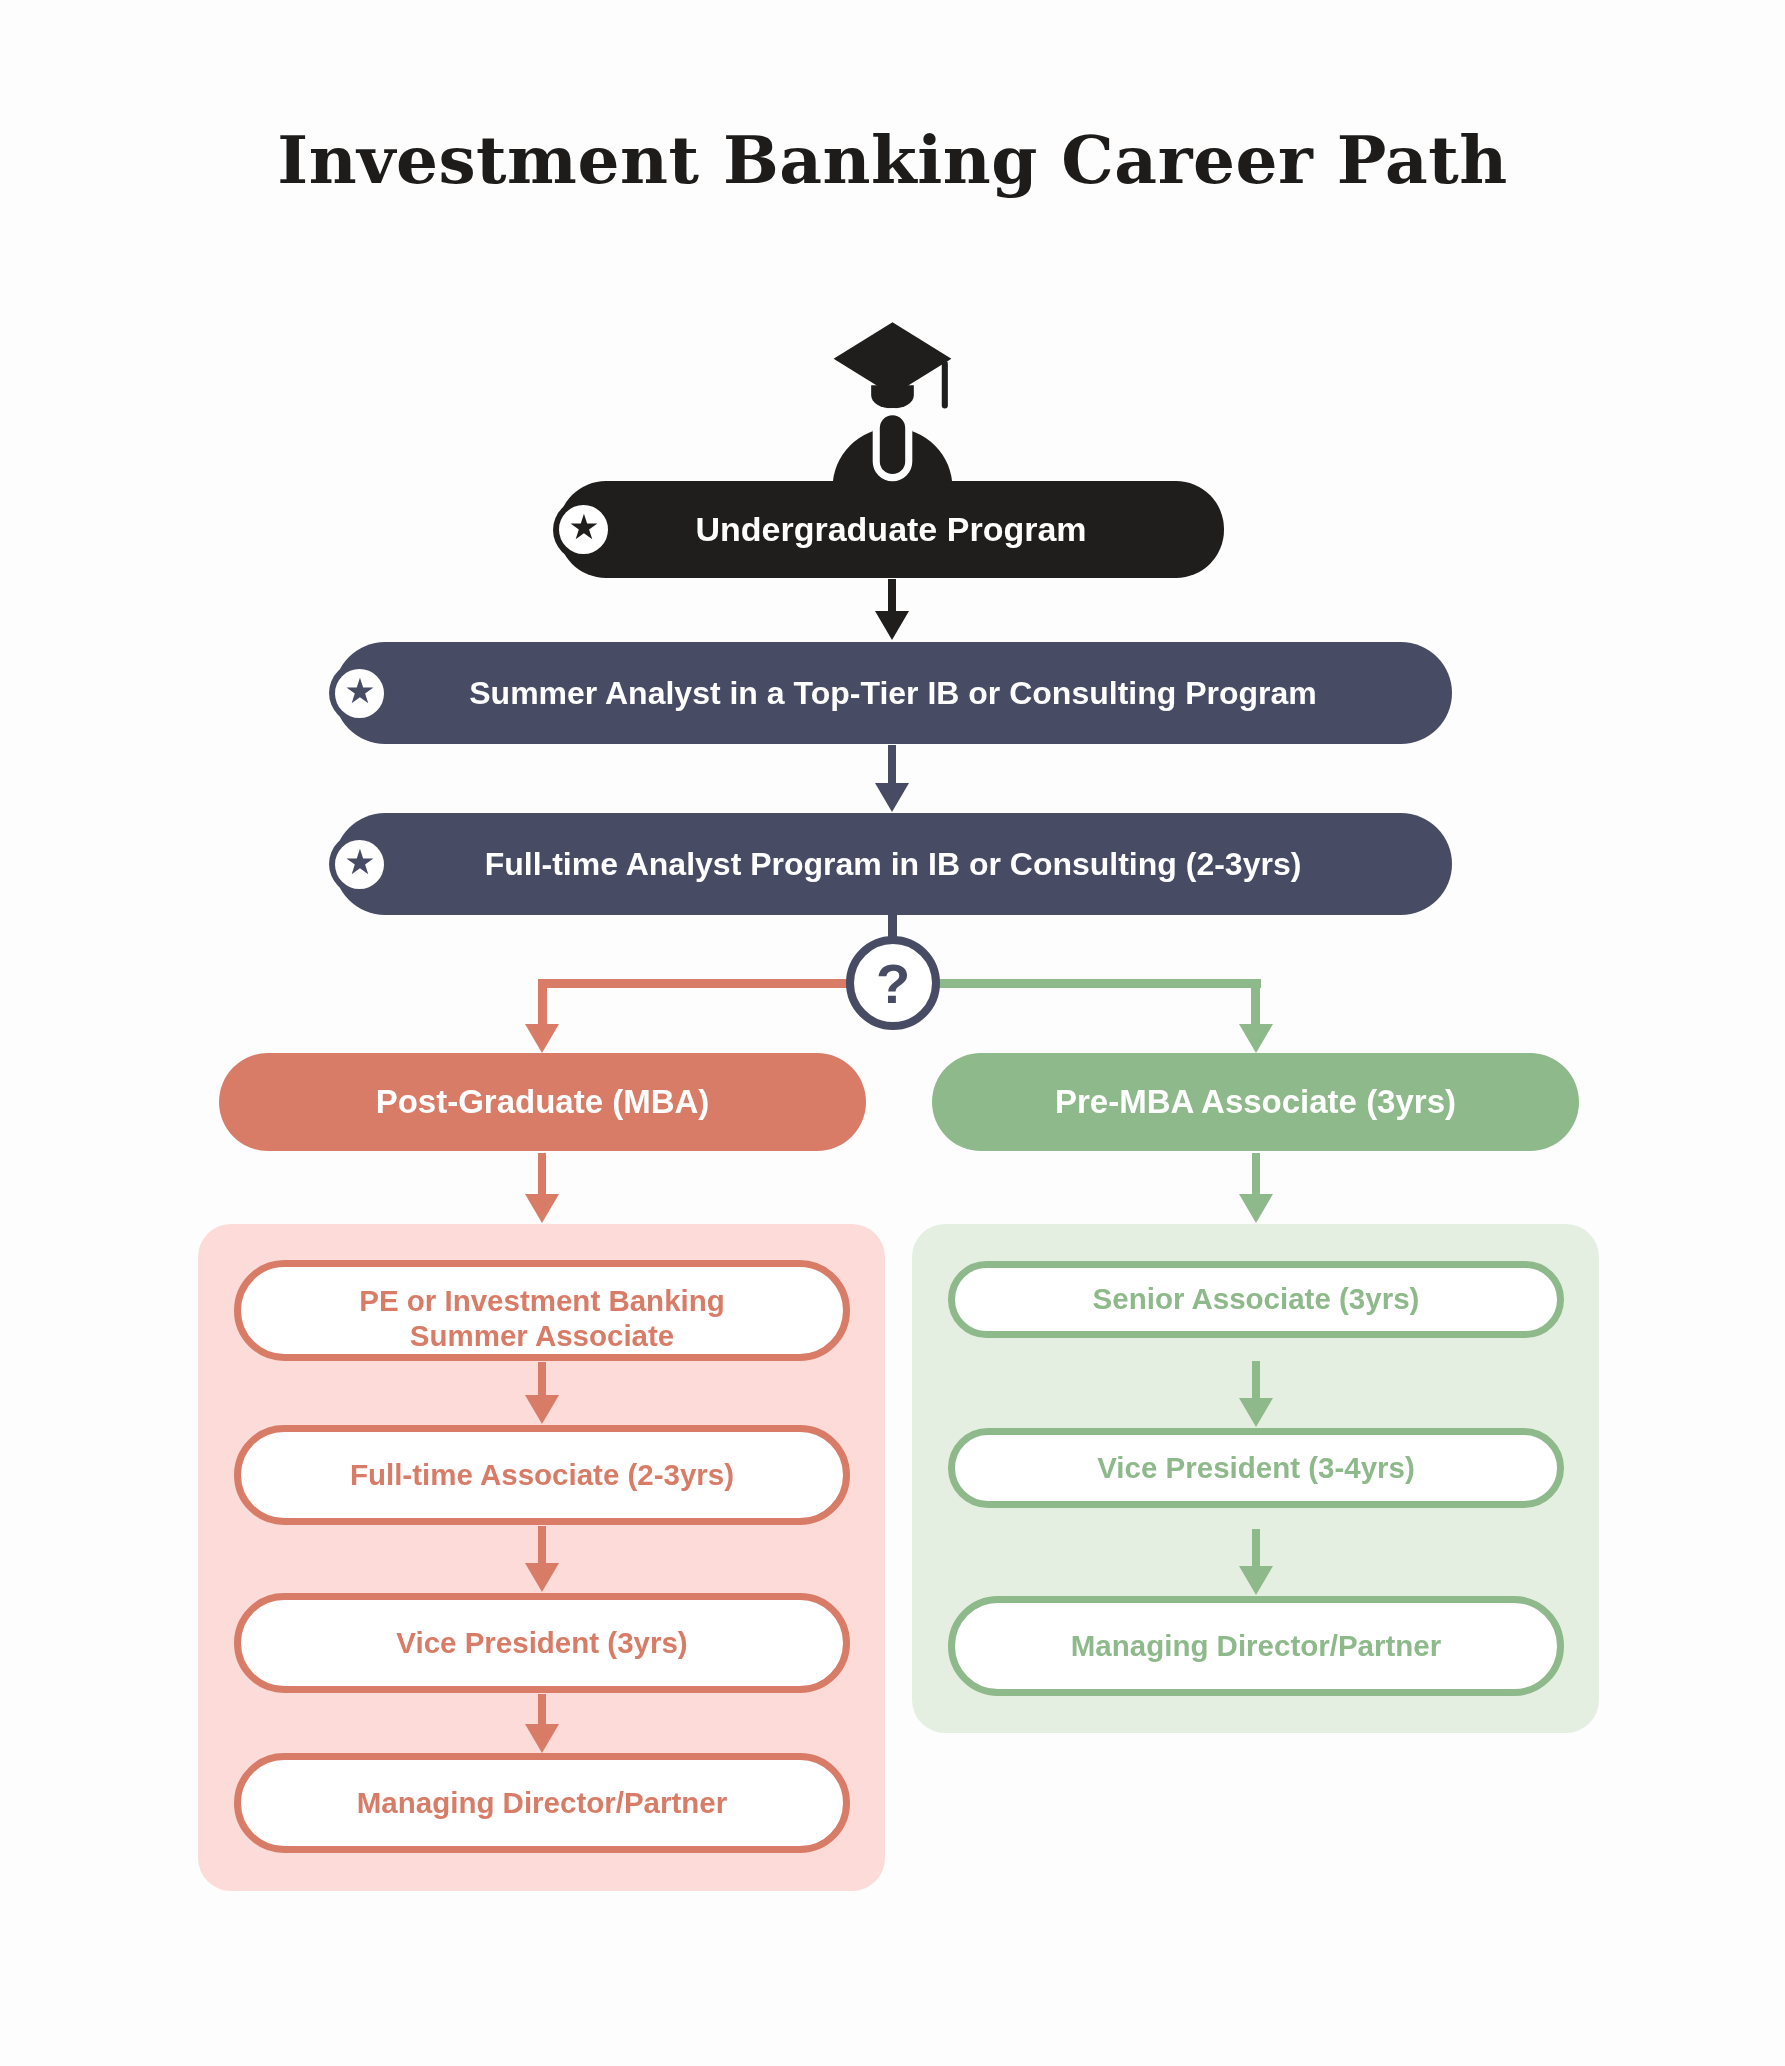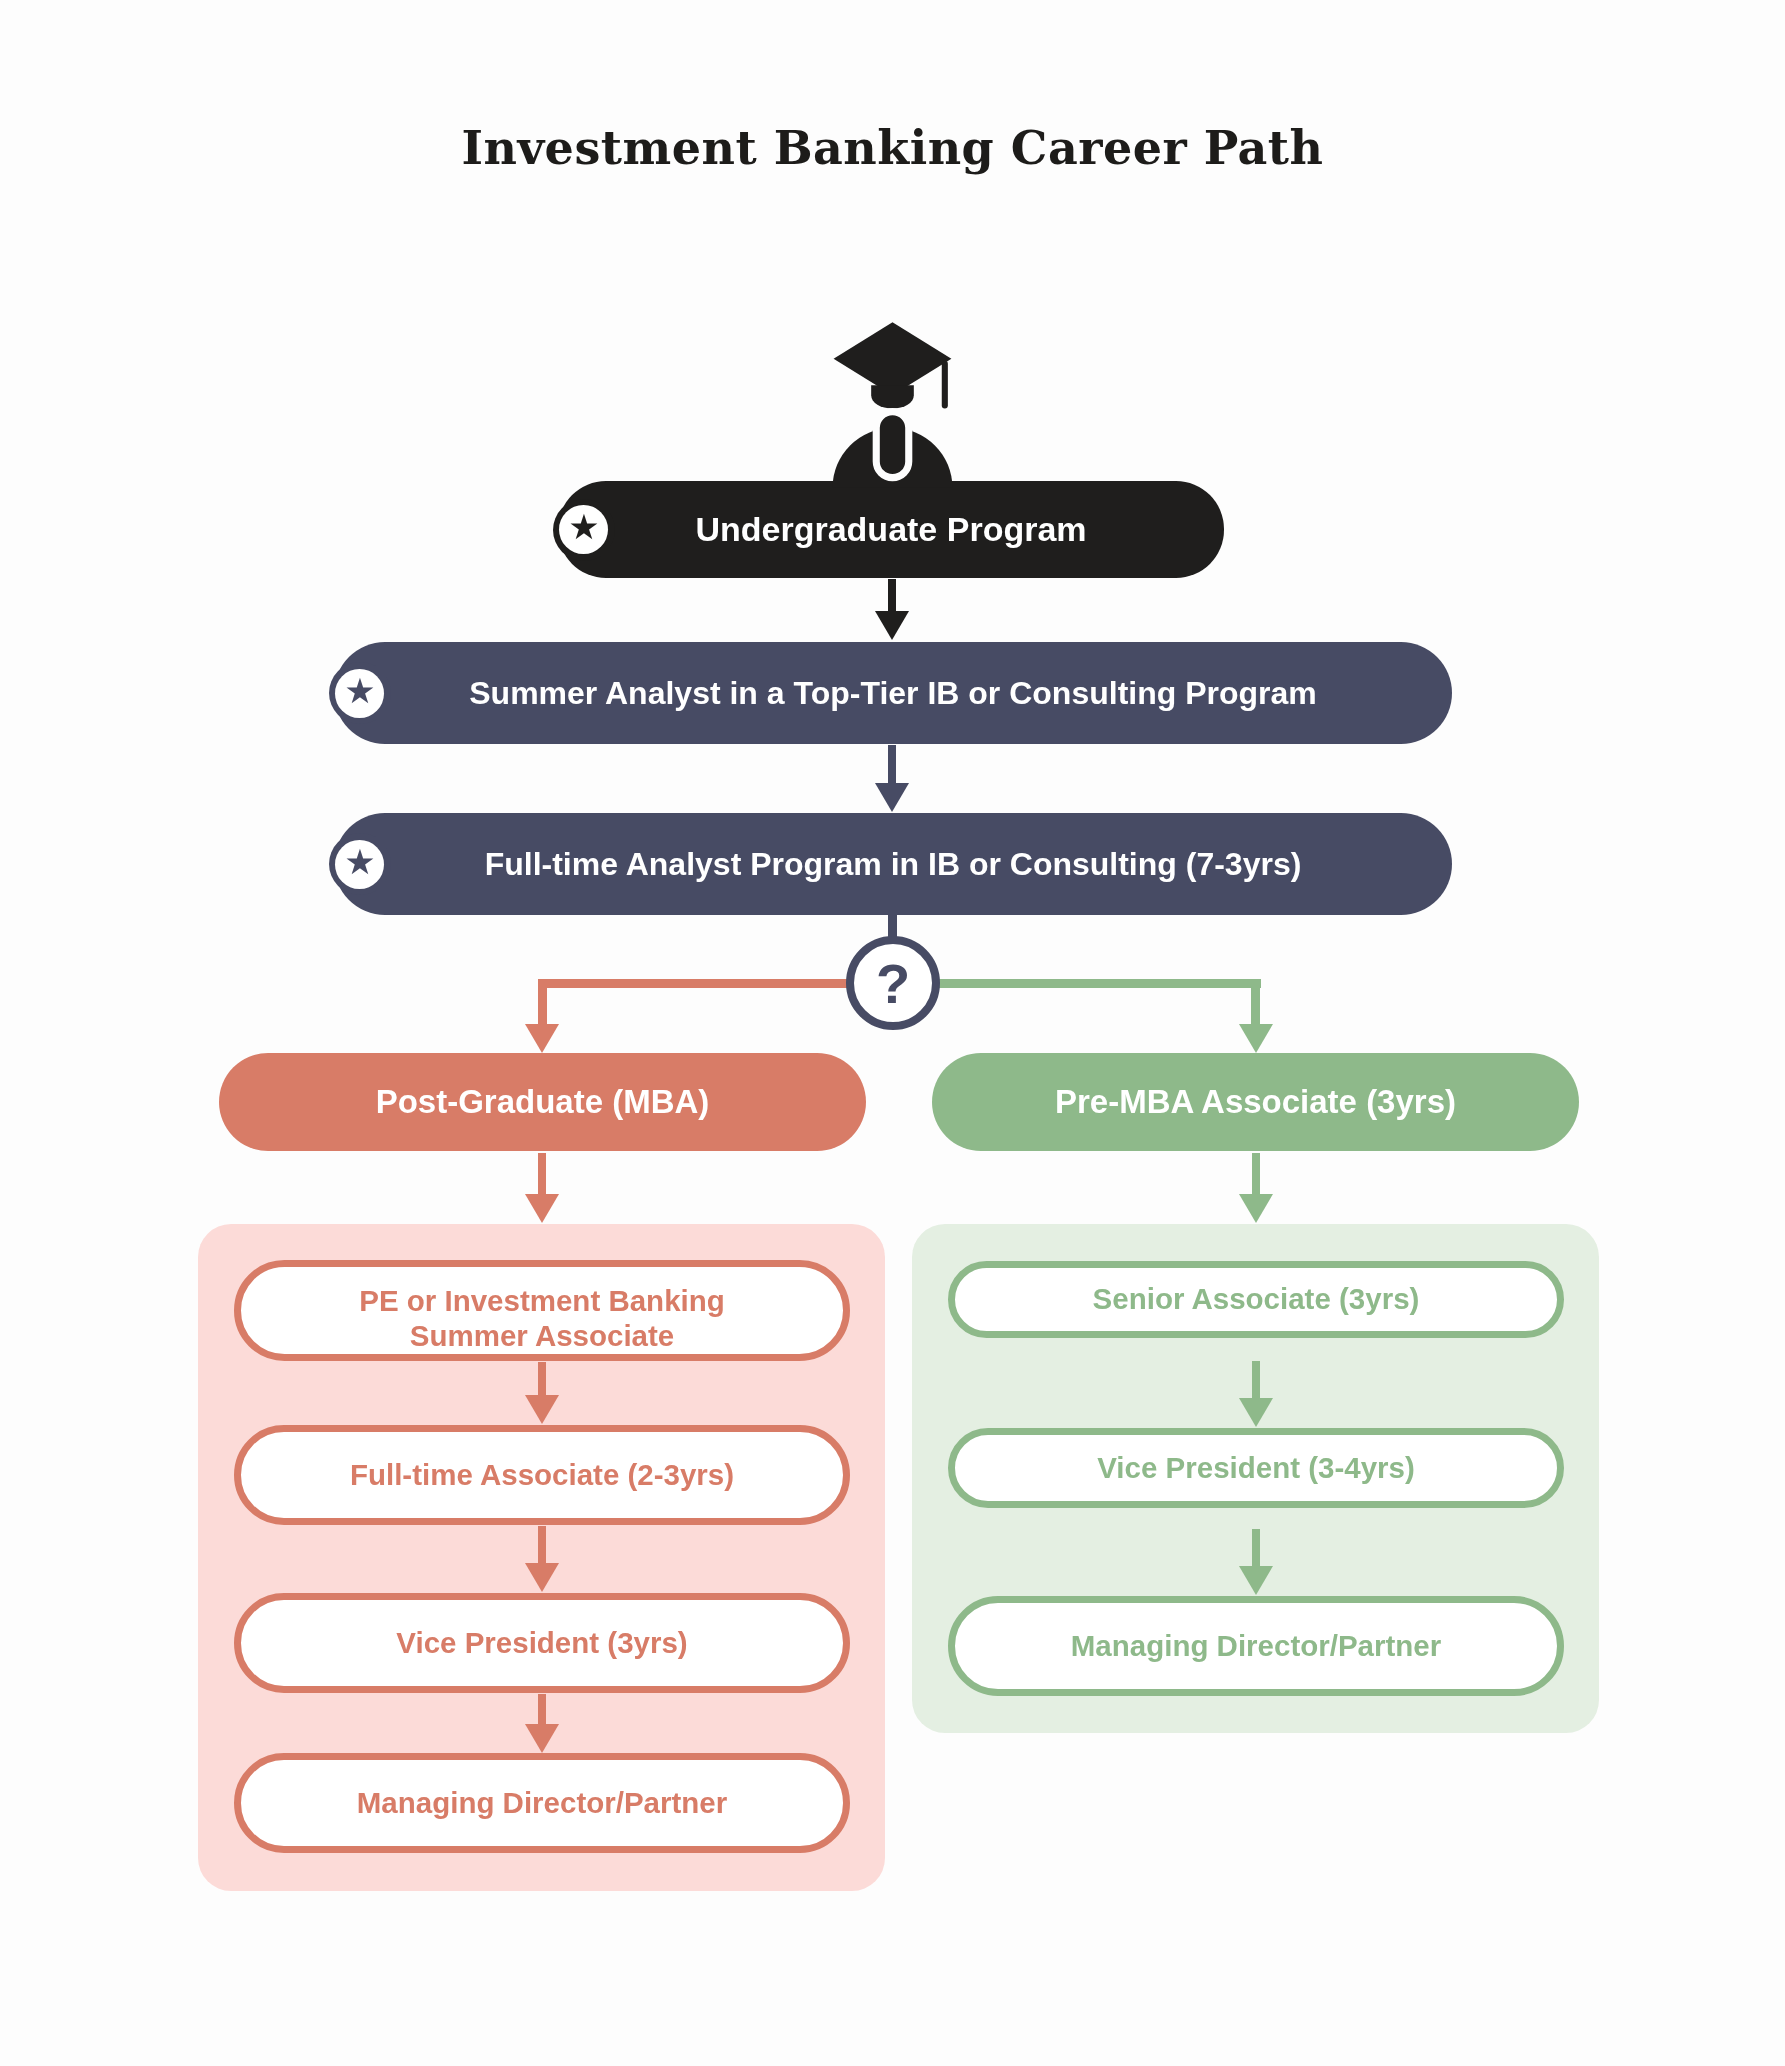--- a/index.html
+++ b/index.html
@@ -4,21 +4,21 @@
 <style>
   html,body{margin:0;padding:0;background:#fff;}
   #canvas{
     position:relative;width:1785px;height:2066px;background:#fdfdfd;overflow:hidden;
     font-family:"Liberation Sans",sans-serif;
   }
   
   .title{
     position:absolute;left:0;top:121px;width:1785px;text-align:center;
     font-family:"DejaVu Serif","Liberation Serif",serif;font-weight:700;
-    font-size:46px;color:#1d1c1a;letter-spacing:0.5px;
+    font-size:66px;color:#1d1c1a;letter-spacing:0.5px;
   }
   
   .pill{
     position:absolute;box-sizing:border-box;display:flex;align-items:center;justify-content:center;
     text-align:center;font-weight:700;color:#fff;
   }
   .pill .lbl{position:relative;z-index:2;}
   .pill.black{background:#1f1e1d;--c:#1f1e1d;}
   .pill.navy {background:#474b64;--c:#474b64;}
   .pill.solid-salmon{background:#d87c67;--c:#d87c67;}
@@ -117,21 +117,21 @@
   </div>
   <div class="arrow navy" style="left:875px;top:745px;height:67px;">
     <div class="stem"></div>
       <div class="head"></div>
   </div>
 
   <div class="pill navy fs-navy" style="left:334px;top:813px;width:1118px;height:102px;border-radius:51px;">
     <span class="badge">
         <span class="badge-in">★</span>
       </span>
-    <span class="lbl">Full-time Analyst Program in IB or Consulting (7-3yrs)</span>
+    <span class="lbl">Full-time Analyst Program in IB or Consulting (2-3yrs)</span>
   </div>
 
   <div class="vline" style="left:888px;top:914px;width:8.7px;height:26.5px;background:#474b64;"></div>
 
   <div class="hline salmon" style="left:538px;top:979px;width:355px;height:8.7px;"></div>
   <div class="hline green" style="left:893px;top:979px;width:368px;height:8.7px;"></div>
   <div class="vline salmon" style="left:538px;top:979px;width:9.2px;height:47px;"></div>
   <div class="head-only salmon" style="left:525px;top:1024px;"></div>
   <div class="vline green" style="left:1251px;top:979px;width:9.2px;height:47px;"></div>
   <div class="head-only green" style="left:1239px;top:1024px;"></div>

